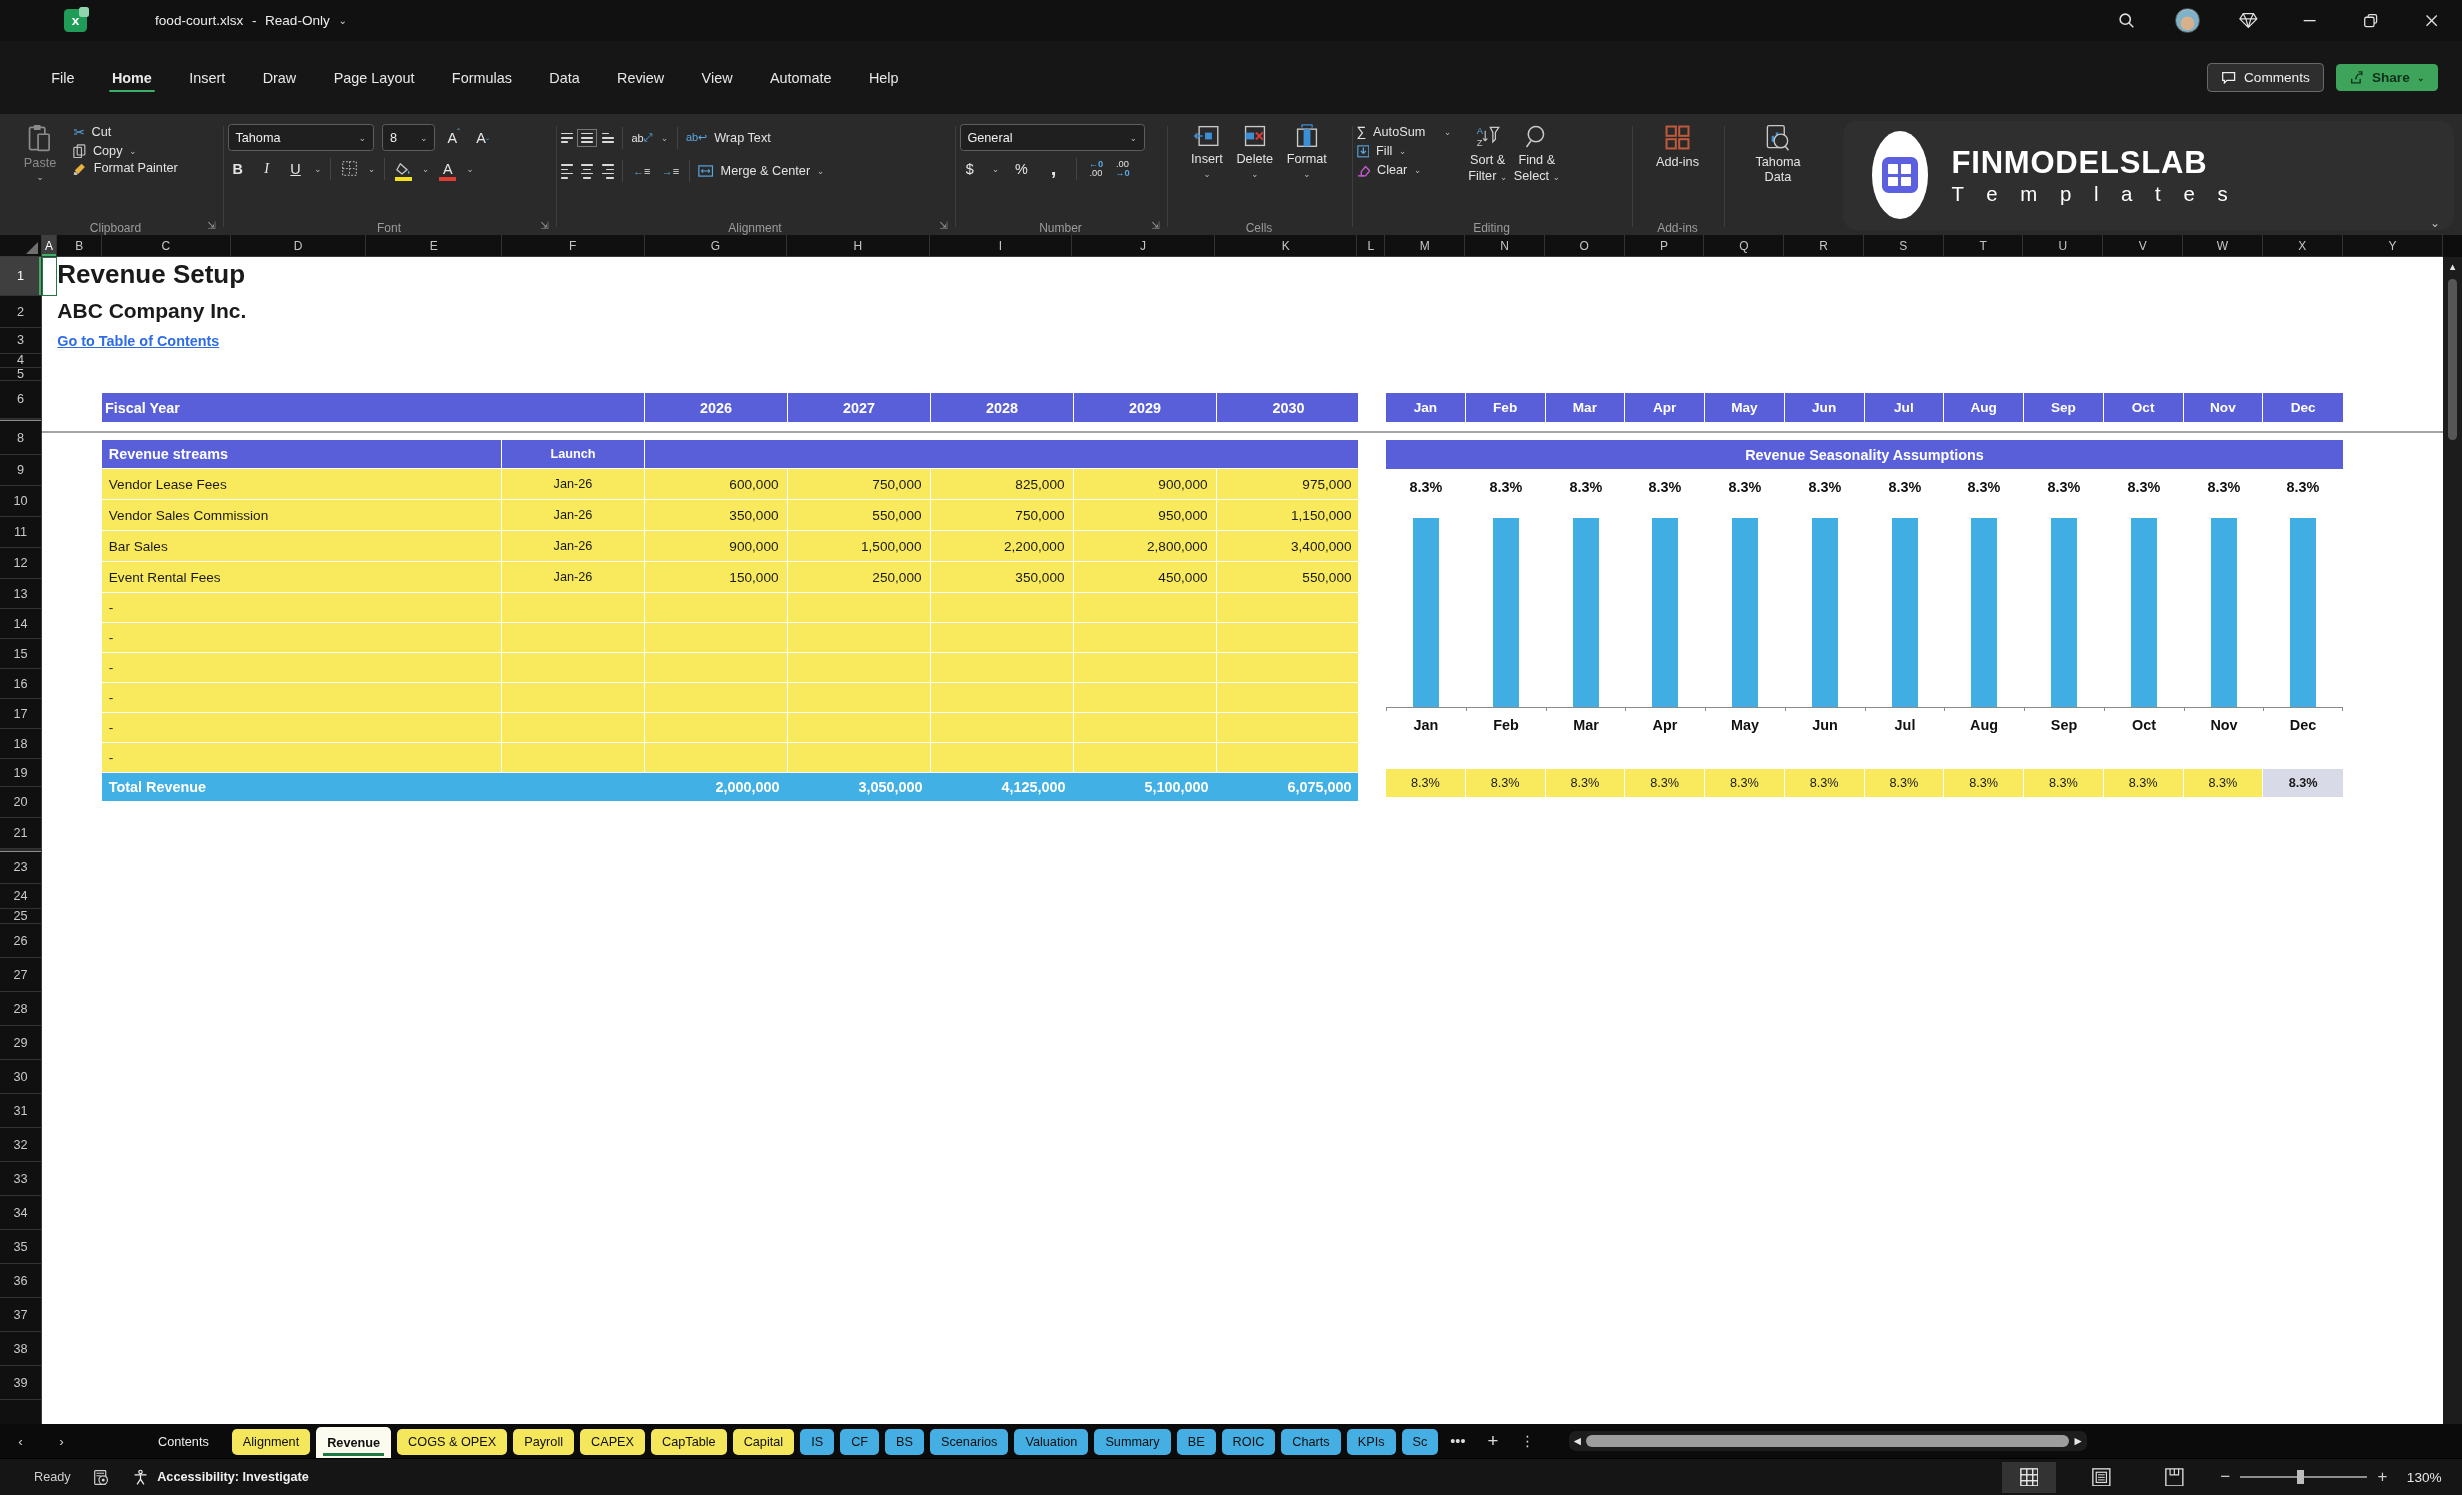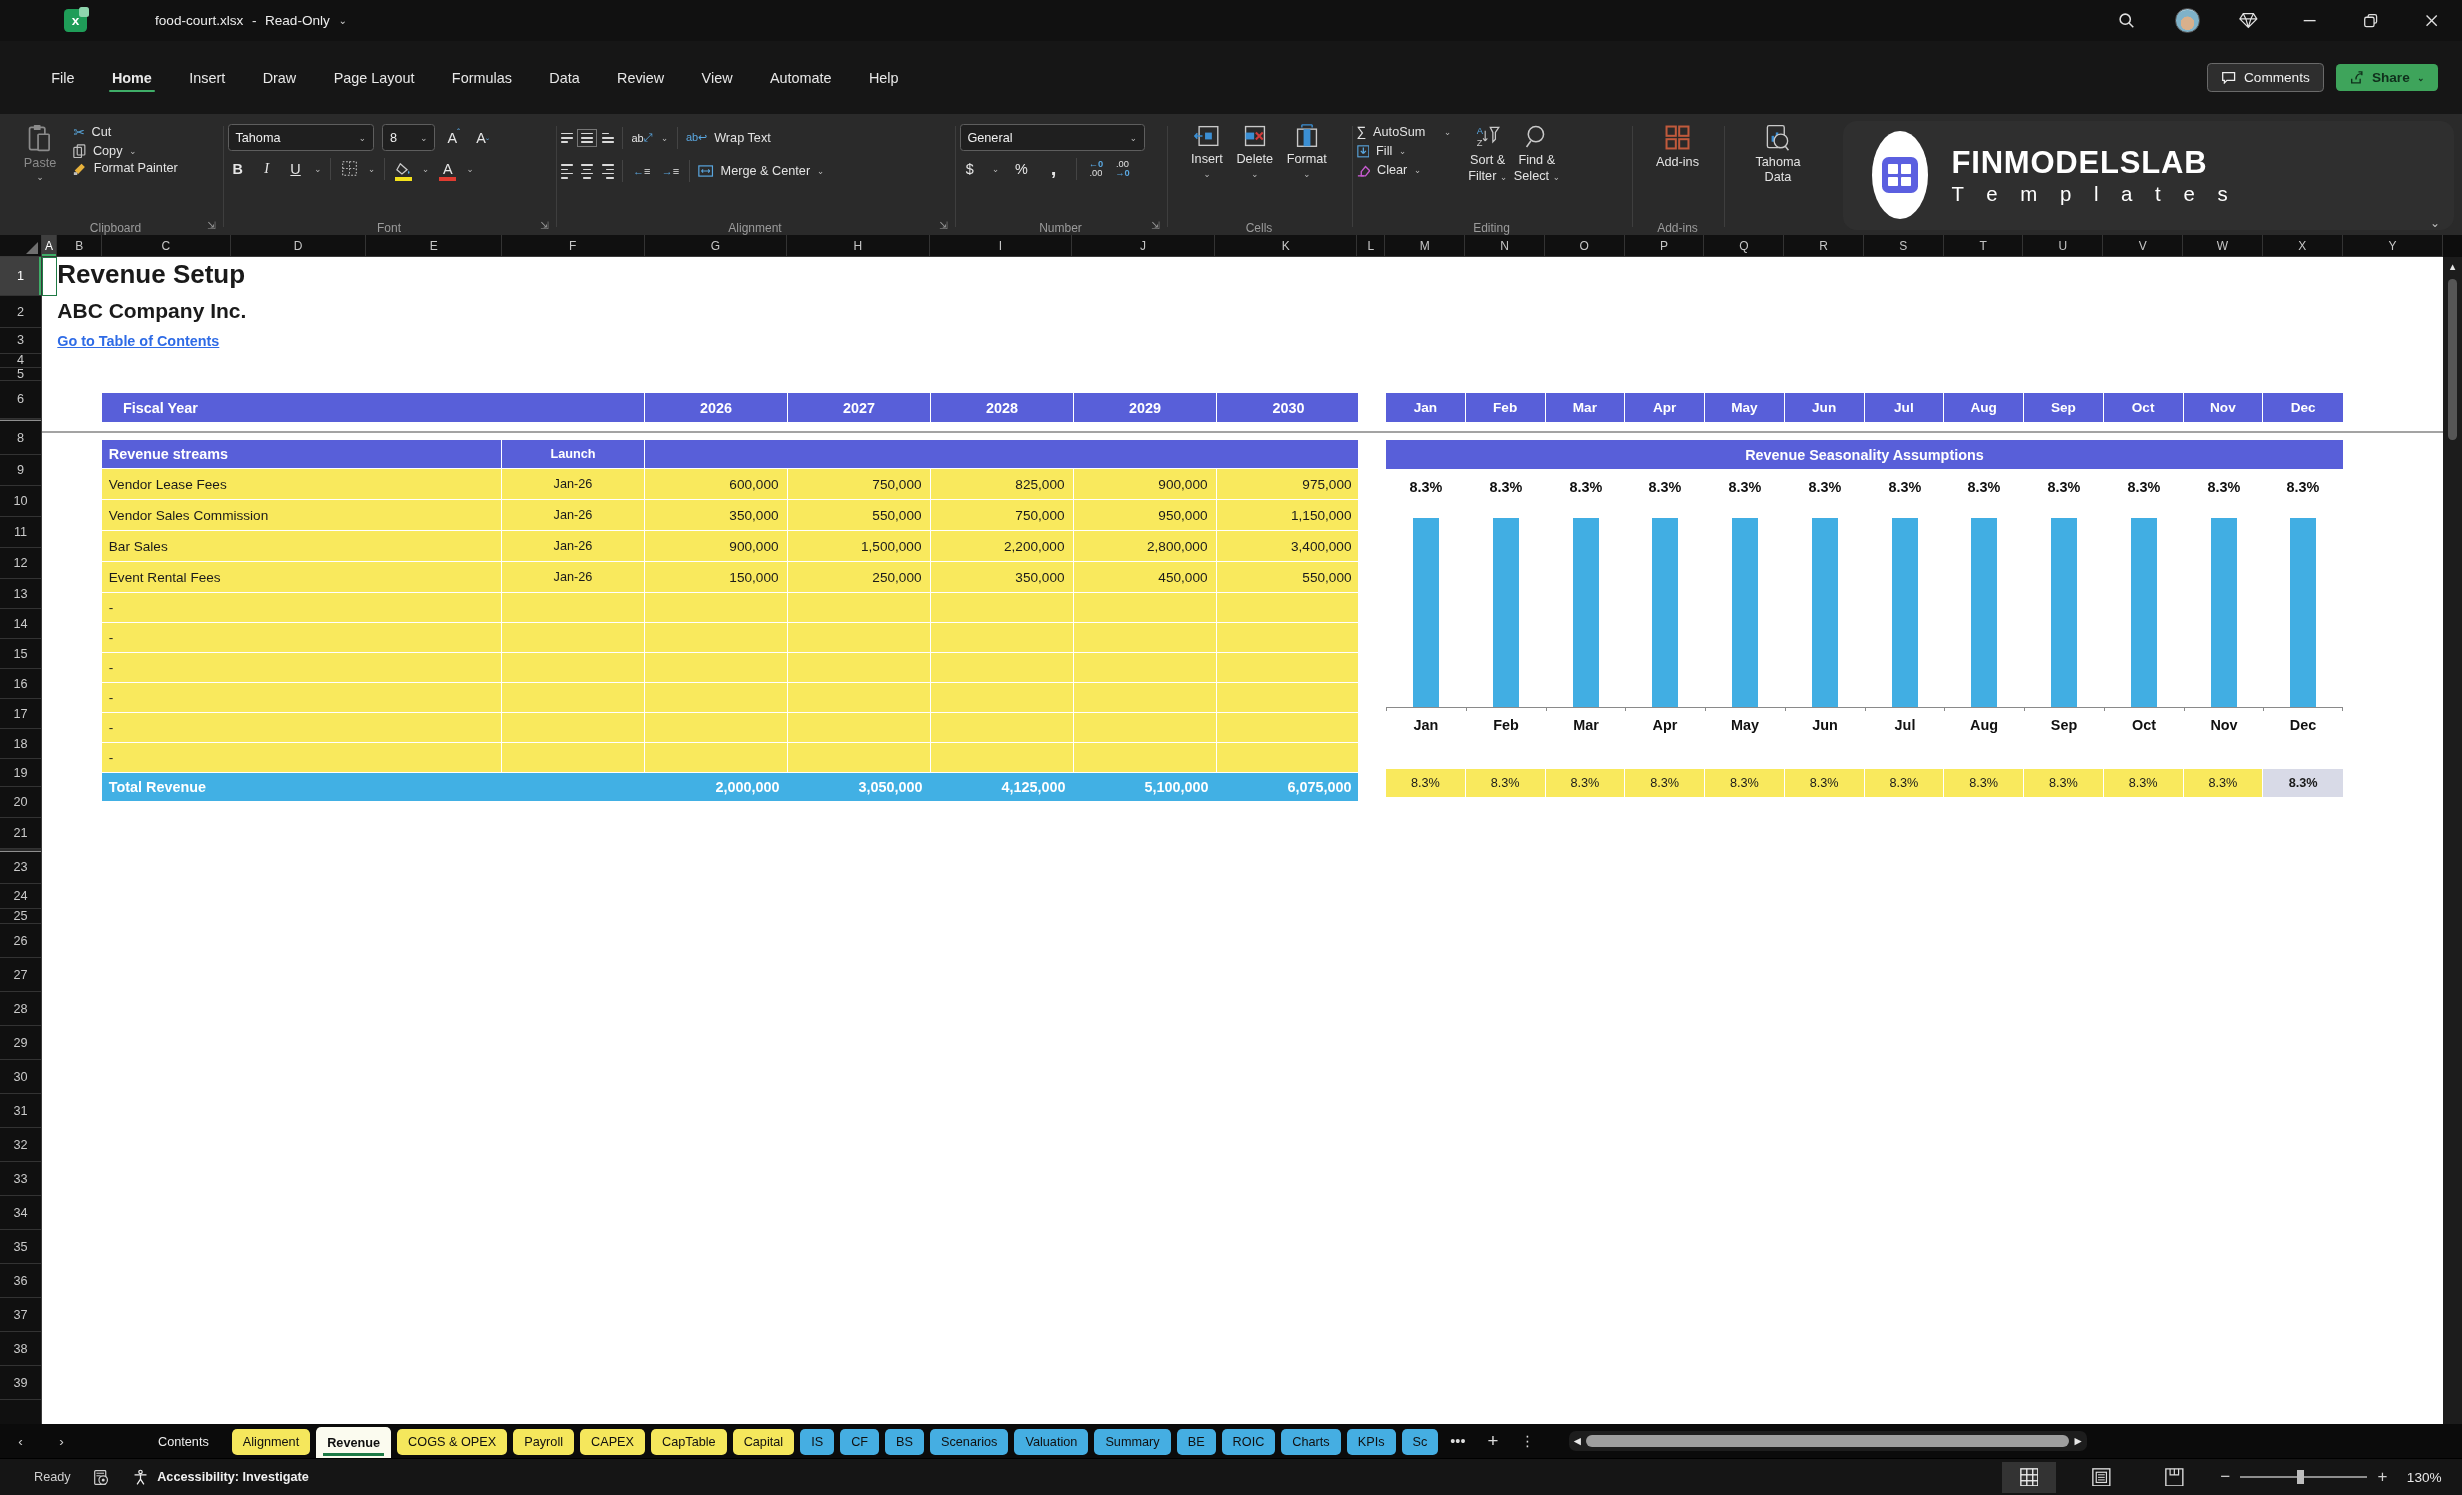--- a/index.html
+++ b/index.html
@@ -630,21 +630,21 @@
 
     <div class="canvas">
       <div class="a1sel"></div>
       <div class="sheet-title">Revenue Setup</div>
       <div class="sheet-co">ABC Company Inc.</div>
       <div class="toc">Go to Table of Contents</div>
       <div class="hid7"></div>
 
       <div class="fiscal-block" id="fiscal-block">
           <div class="trow h34 indigo">
-            <div class="tcell bR" style="width: 543px; padding-left: 21px; font-size: 14.4px;">Fiscal Year</div>
+            <div class="tcell bR" style="width: 543px; padding-left: 3px; font-size: 14.4px;">Fiscal Year</div>
             <div class="tcell bR" style="width: 143px; justify-content: center; font-size: 14.4px;">2026</div>
             <div class="tcell bR" style="width: 143px; justify-content: center; font-size: 14.4px;">2027</div>
             <div class="tcell bR" style="width: 143px; justify-content: center; font-size: 14.4px;">2028</div>
             <div class="tcell bR" style="width: 143px; justify-content: center; font-size: 14.4px;">2029</div>
             <div class="tcell" style="width: 143px; justify-content: center; font-size: 14.4px;">2030</div>
           </div>
         </div>
       <div class="lt-main" id="lt-main">
           <div class="trow h34 indigo bB">
             <div class="tcell bR cell-name" style="font-size: 14.4px;">Revenue streams</div>

